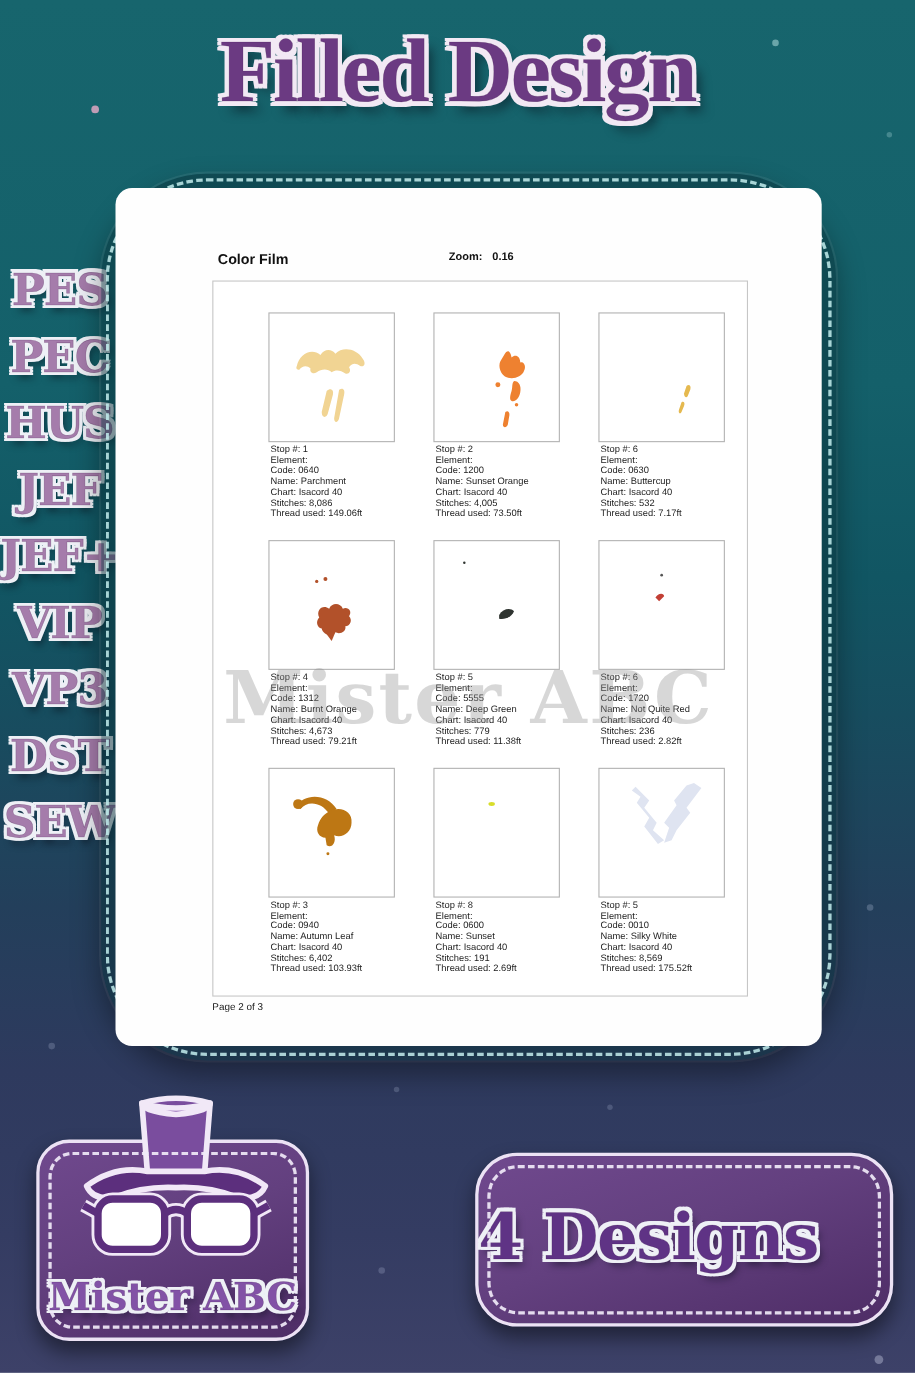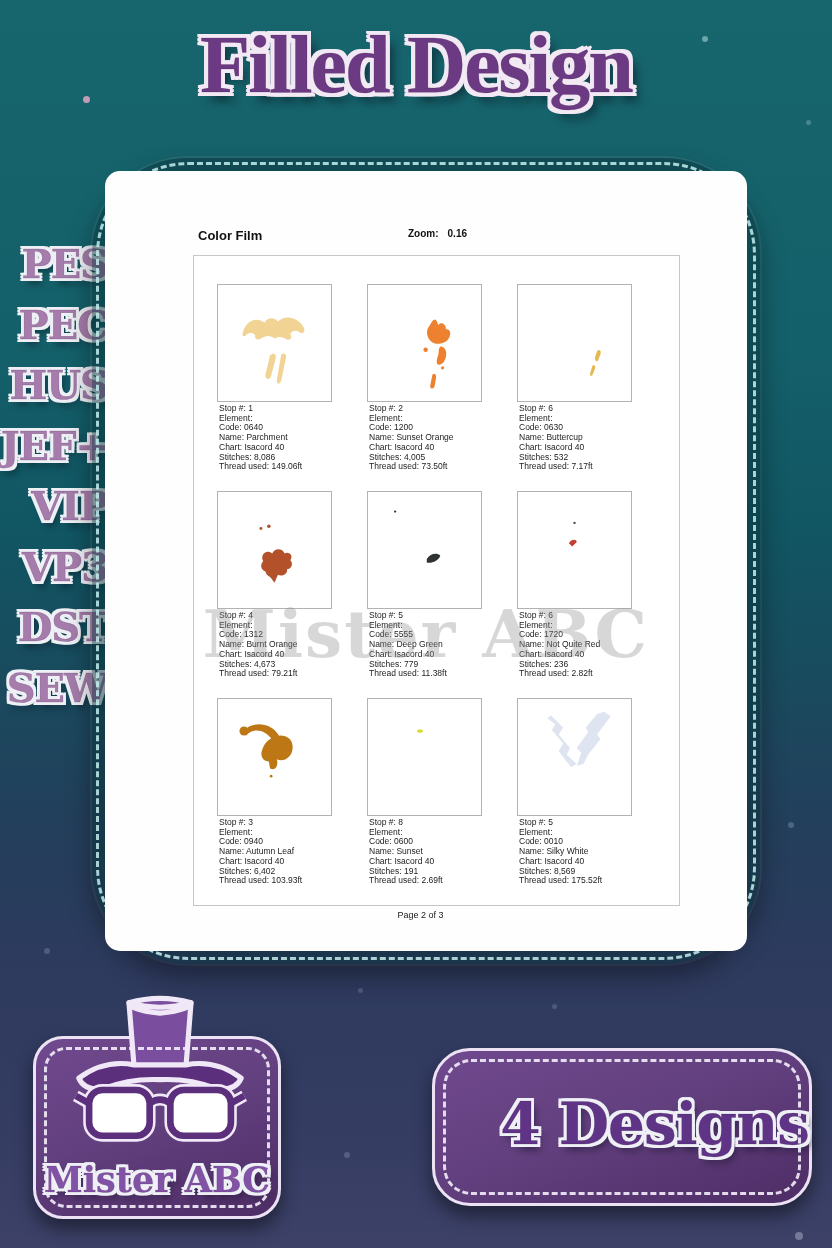--- a/index.html
+++ b/index.html
@@ -43,21 +43,21 @@
     position:absolute; top:18px; left:0; width:832px;
     text-align:center; font-size:82px; letter-spacing:-2px;
     color:#6b3a82; line-height:1.15;
   }
 
   
   .format-list {
     position:absolute; left:0; top:234px; width:108px; list-style:none;
   }
   .format-list li {
-    height:60.5px; display:flex; align-items:center; justify-content:flex-end;
+    height:60.5px; display:flex; align-items:center; justify-content:center;
     font-size:40px; letter-spacing:-1px; color:#a57cab; line-height:1;
   }
 
   
   .card-wrap {
     position:absolute; left:92px; top:158px; width:668px; height:806px;
     border-radius:96px; background:rgba(9,50,58,0.5);
     box-shadow:0 12px 26px rgba(0,0,0,0.38), 0 0 0 2px rgba(255,255,255,0.08);
   }
   .card-wrap::before {
@@ -68,40 +68,40 @@
     position:absolute; inset:13px; background:#fefefe; border-radius:15px;
   }
 
   .doc-header-label { position:absolute; left:93px; top:57px; font-size:13px; font-weight:bold; color:#111; }
   .doc-zoom { position:absolute; left:303px; top:57px; font-size:10px; font-weight:bold; color:#111; }
   .doc-zoom .zv { margin-left:9px; }
 
   .doc-frame {
     position:absolute; left:88px; top:84px; width:487px; height:651px;
     border:1px solid #c6c6c6; background:#fff;
-    padding:28px 0 0 21px;
+    padding:28px 0 0 48px;
     display:grid; grid-template-columns:150px 150px 150px;
     grid-auto-rows:207px;
   }
   .cell { position:relative; }
   .thumb {
     width:115px; height:118px; border:1px solid #b2b2b2; background:#fff;
     margin-left:2px;
   }
   .thumb svg { width:100%; height:100%; display:block; }
   .flines { margin:2px 0 0 4px; }
   .fline { font-size:8.5px; line-height:9.7px; color:#1c1c1c; white-space:nowrap; }
 
   .watermark {
     position:absolute; left:0; top:424px; width:100%; text-align:center;
     font-family:"DejaVu Serif", serif; font-weight:bold; font-size:66px;
     color:#8f8f8f; opacity:0.35; letter-spacing:2px; pointer-events:none;
   }
   .page-num {
-    position:absolute; left:72px; top:739px; width:487px; text-align:center;
+    position:absolute; left:88px; top:739px; width:487px; text-align:left;
     font-size:9px; color:#222;
   }
 
   
   .stitch-badge {
     position:absolute; border:3px solid #ece2f4;
     background:linear-gradient(160deg,#70498e 0%,#63407f 45%,#4e2d66 100%);
     box-shadow:0 10px 18px rgba(0,0,0,0.45);
   }
   .stitch-badge::after {
@@ -112,21 +112,21 @@
   .logo-badge { left:33px; top:1036px; width:248px; height:183px; border-radius:30px; }
   .logo-art { position:absolute; left:28px; top:-52px; width:192px; height:172px; }
   .logo-text {
     position:absolute; left:0; bottom:16px; width:100%; text-align:center;
     font-size:35px; color:#8252a6; letter-spacing:0px;
   }
   .designs-badge { left:432px; top:1048px; width:380px; height:158px; border-radius:38px; }
   .designs-badge::after { border-radius:28px; }
   .designs-text {
     position:absolute; left:0; top:50%; width:100%; transform:translateY(-54%);
-    text-align:right; font-size:58px; color:#5f3385; letter-spacing:-1px;
+    text-align:left; font-size:58px; color:#5f3385; letter-spacing:-1px;
   }
 
   .hidden-defs { position:absolute; width:0; height:0; overflow:hidden; }
 </style>
 </head>
 <body>
 
 <div class="canvas">
 
   <div class="star" style="left:83px;top:96px;width:7px;height:7px;background:rgba(235,170,200,0.8);"></div>
@@ -145,20 +145,23 @@
       <li class="bubble ol-small">
         <span>PES</span>
       </li>
       <li class="bubble ol-small">
         <span>PEC</span>
       </li>
       <li class="bubble ol-small">
         <span>HUS</span>
       </li>
       <li class="bubble ol-small">
+        <span>JEF</span>
+      </li>
+      <li class="bubble ol-small">
         <span>JEF+</span>
       </li>
       <li class="bubble ol-small">
         <span>VIP</span>
       </li>
       <li class="bubble ol-small">
         <span>VP3</span>
       </li>
       <li class="bubble ol-small">
         <span>DST</span>

